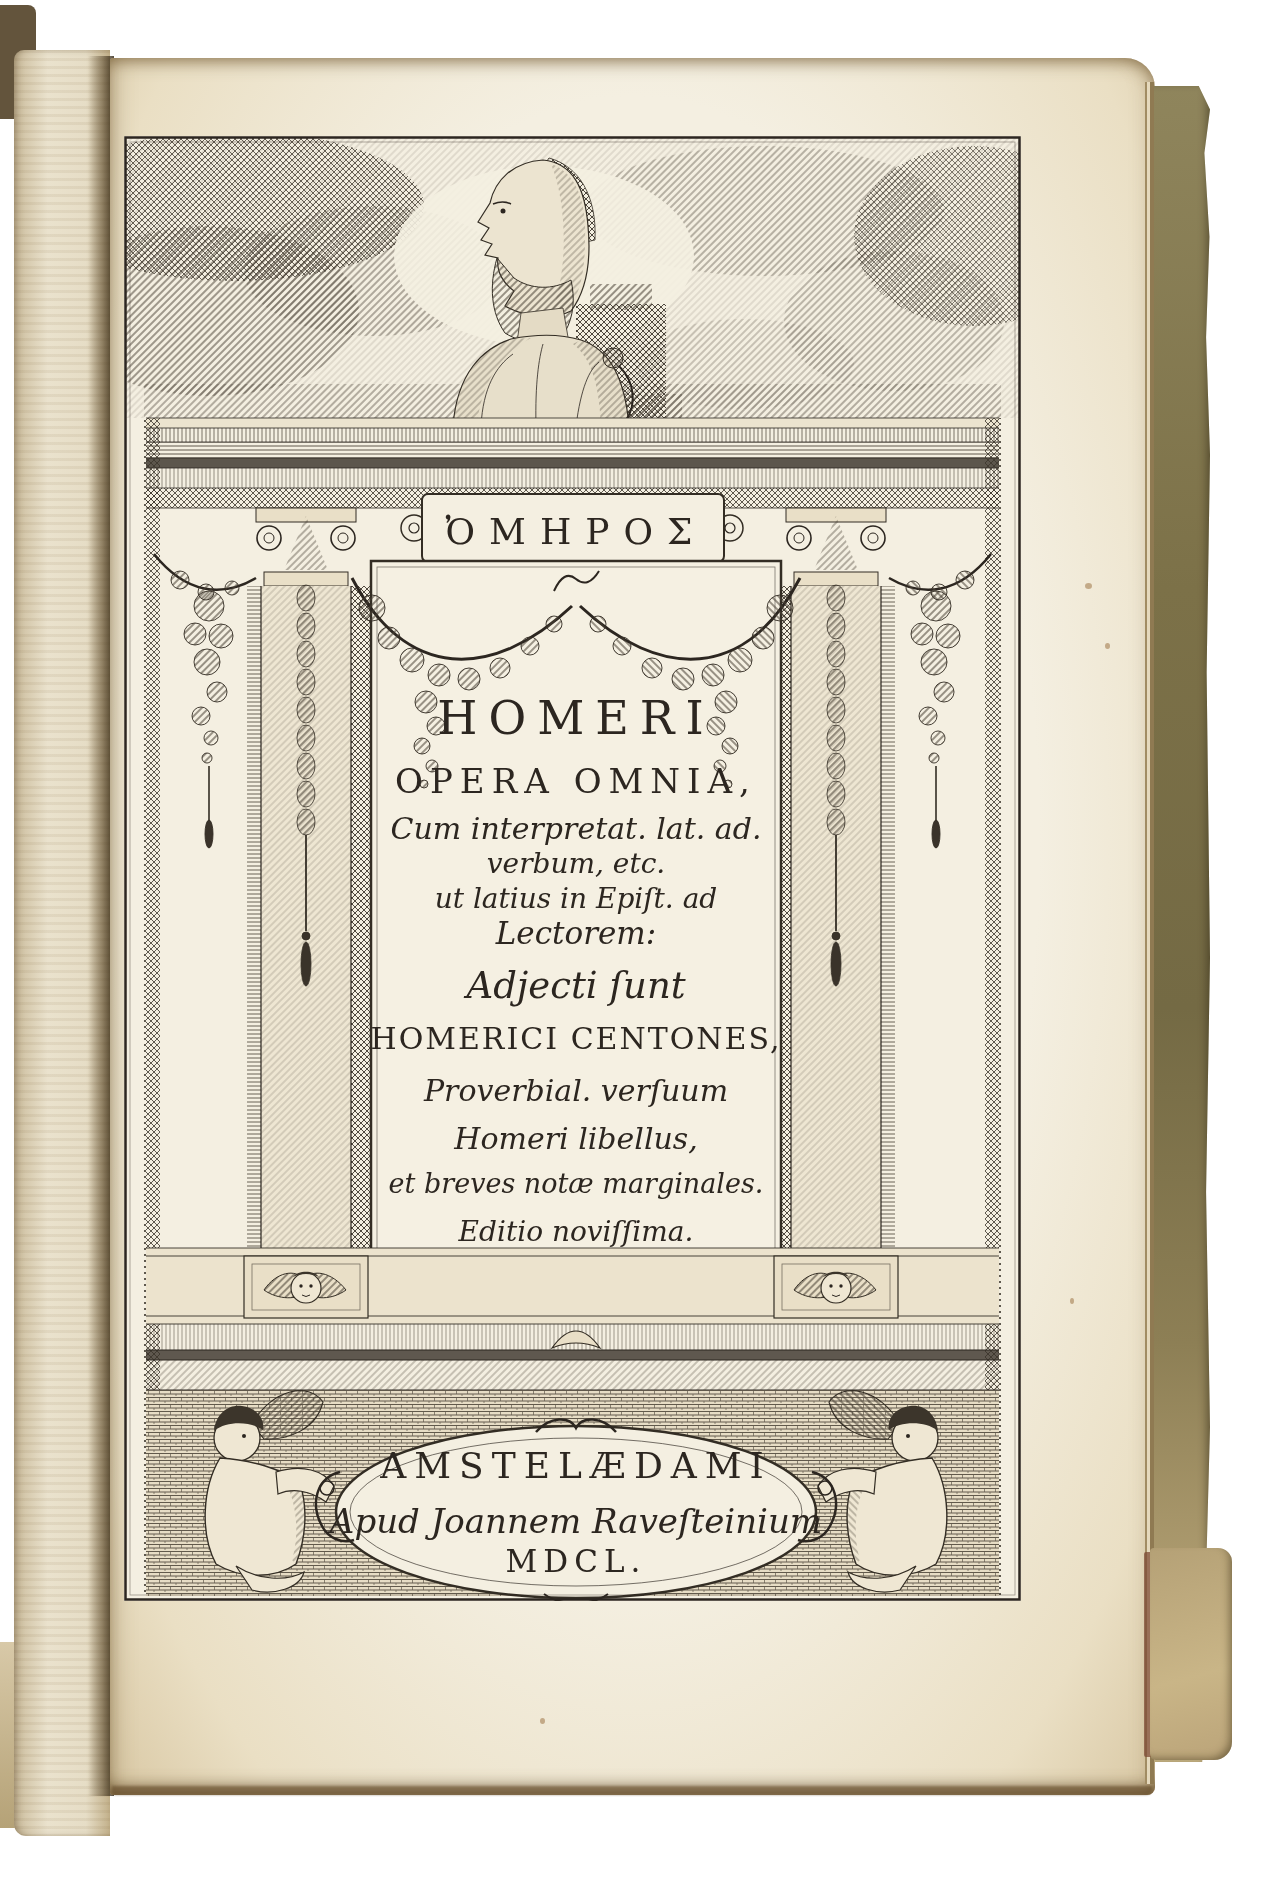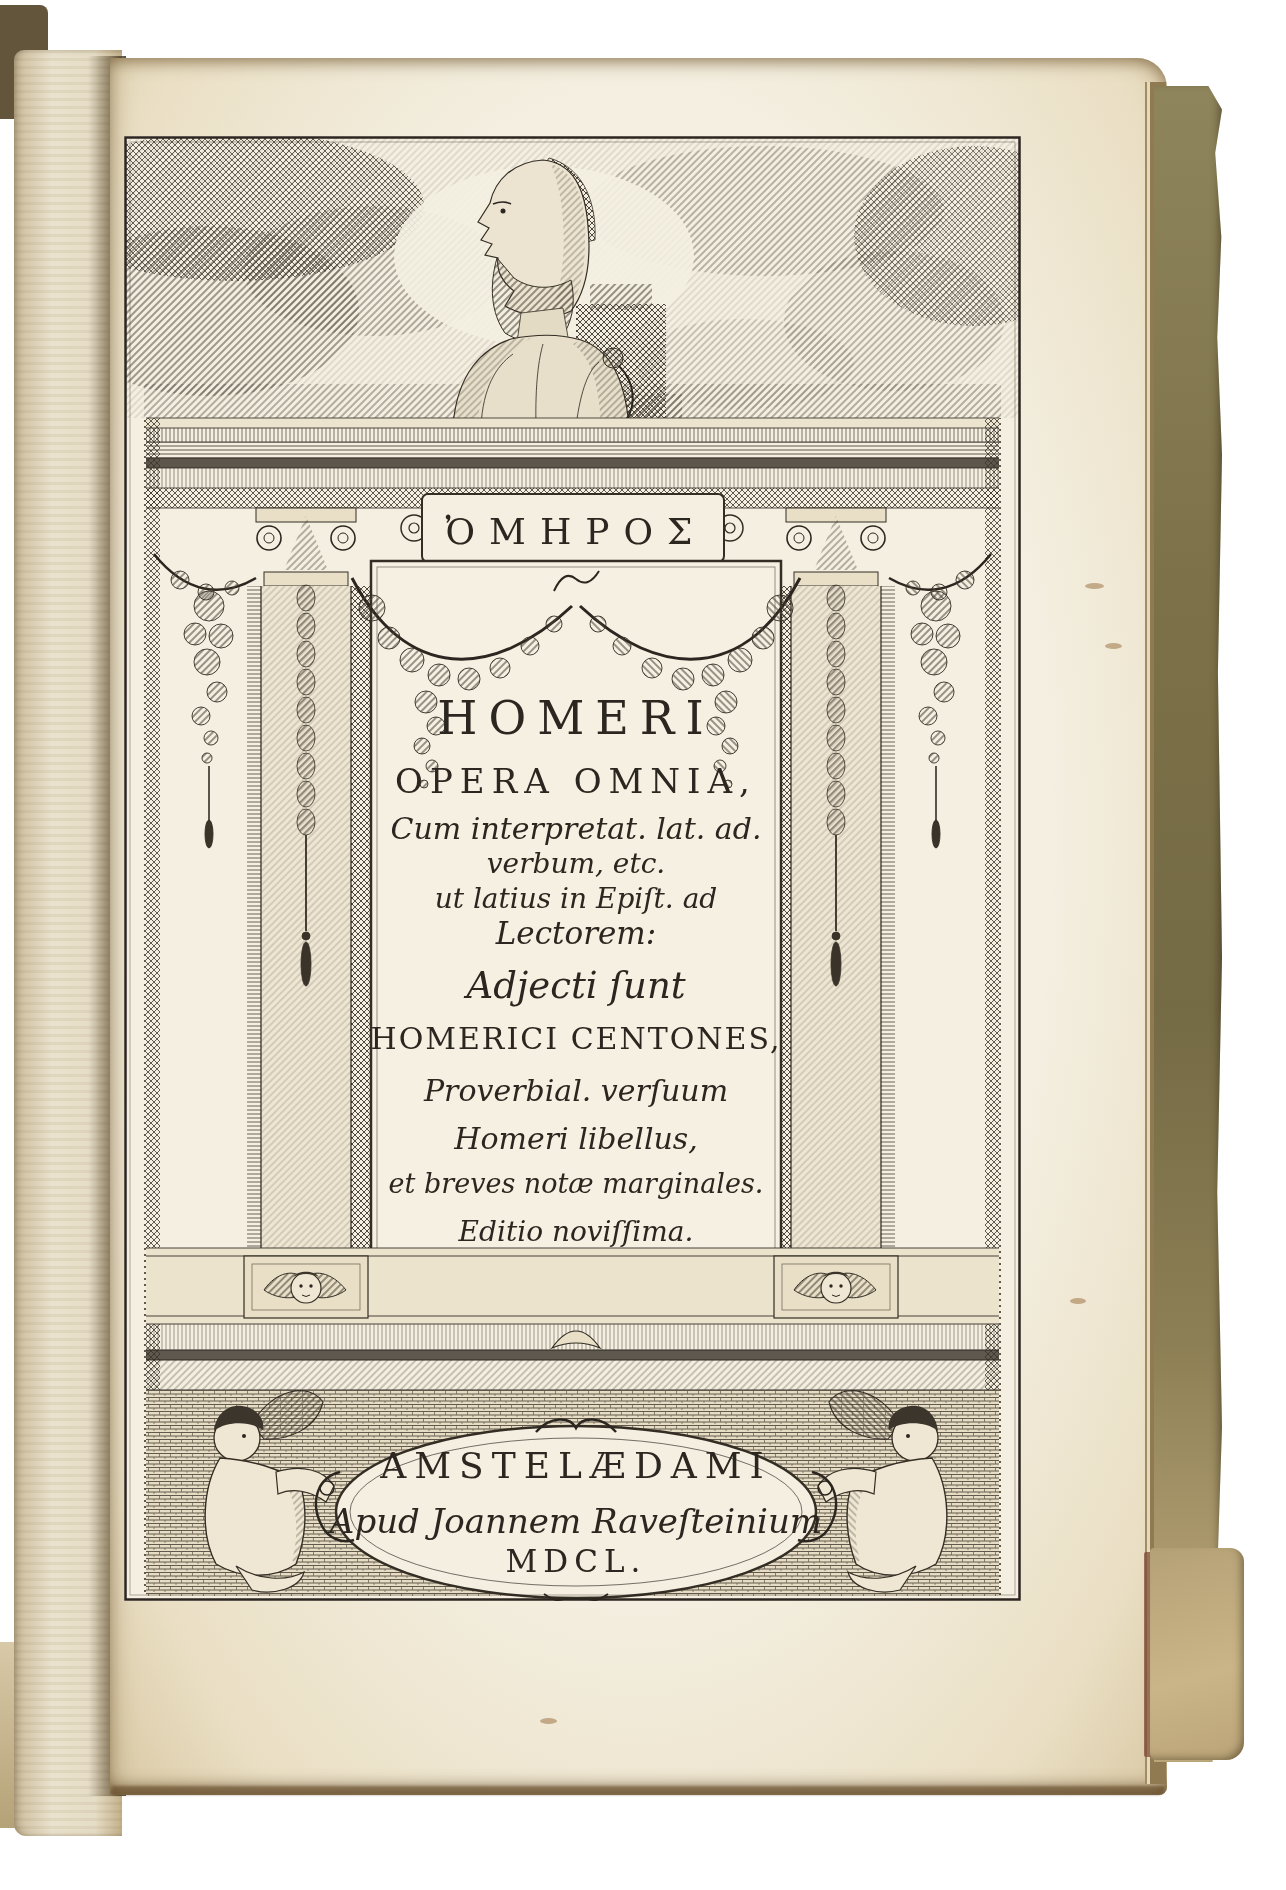--- a/index.html
+++ b/index.html
@@ -8,21 +8,21 @@
     --paper-bright:#f4efe1;
     --paper-shadow:#d9c8a4;
     --ink:#2c2620;
     --vellum-dark:#7a7048;
     --vellum-light:#c4b183;
     --edge-brown:#8a7450;
   }
   html,body{margin:0;padding:0;background:#fff;}
   .photo{position:relative;width:1286px;height:1890px;background:var(--background);overflow:hidden;
          font-family:"DejaVu Serif","Liberation Serif",serif;}
-  .abs{position:absolute;padding-left:12px;}
+  .abs{position:absolute;}
 
   
   .cover-corner-top{left:0;top:5px;width:36px;height:114px;background:#63543c;border-radius:0 8px 10px 0;}
   .cover-corner-bottom{left:0;top:1642px;width:36px;height:186px;background:linear-gradient(180deg,#d8c9a8,#b5a277);border-radius:0 10px 8px 0;}
   .left-page-edges{left:14px;top:50px;width:96px;height:1786px;border-radius:10px 0 0 12px;
     background:
       repeating-linear-gradient(180deg, rgba(140,115,75,.10) 0 3px, rgba(0,0,0,0) 3px 8px),
       linear-gradient(90deg,#cbbc9c,#eae2cd 35%,#e6ddc6 75%,#c2b08a);
     box-shadow:inset 4px 0 8px -3px rgba(90,70,40,.55);}
   .gutter-shadow{left:88px;top:56px;width:26px;height:1740px;

